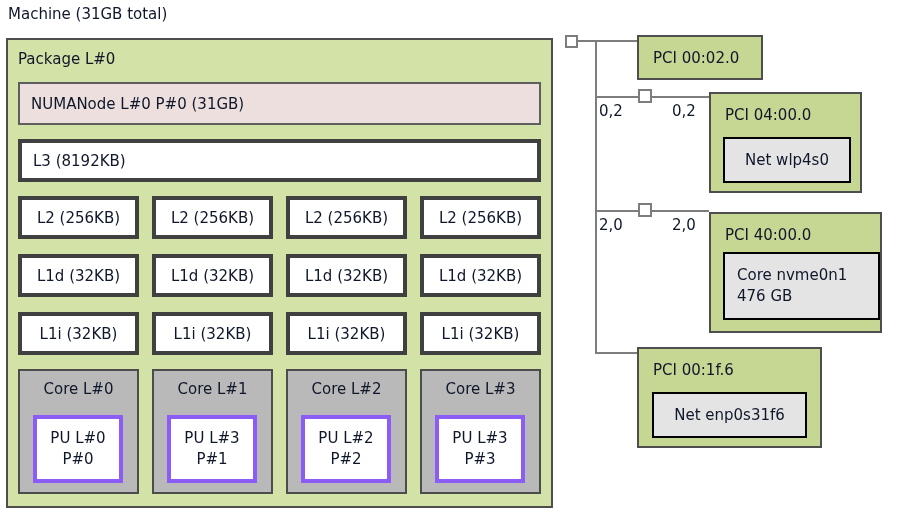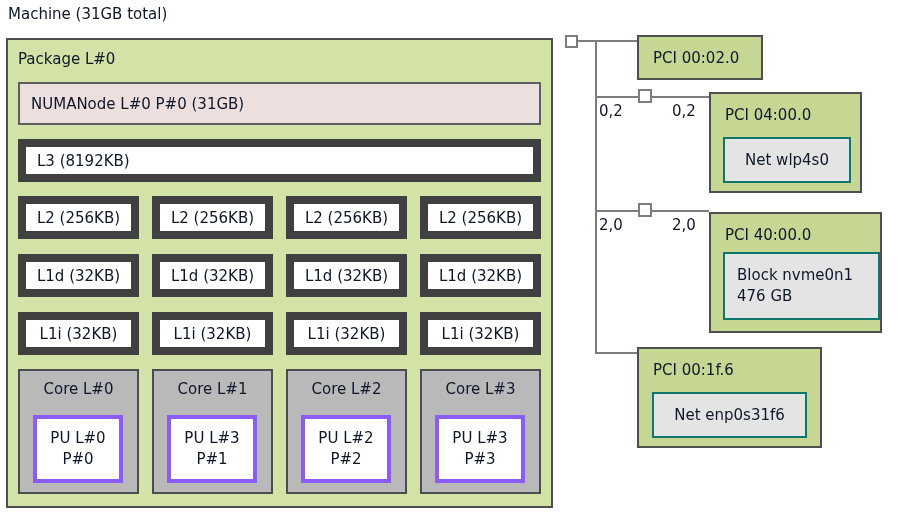--- a/index.html
+++ b/index.html
@@ -7,36 +7,36 @@
     position:relative;width:898px;height:515px;background:#ffffff;
     font-family:"DejaVu Sans","Liberation Sans",sans-serif;
     font-size:15px;color:#0f172a;overflow:hidden;
   }
   .abs{position:absolute;box-sizing:border-box;}
   .machine-title{position:absolute;left:8px;top:5px;}
   
   .package{left:6px;top:38px;width:547px;height:470px;background:#d3e2a6;border:2px solid #4e4e4e;}
   .pkg-label{position:absolute;left:10px;top:10px;}
   .numanode{left:10px;top:42px;width:523px;height:43px;background:#eddfde;border:2px solid #5e5e5e;display:flex;align-items:center;padding-left:11px;}
-  .whitebox{background:#ffffff;border:8px solid #404040;}
+  .whitebox{background:#ffffff;border:4px solid #404040;}
   .l3{left:10px;top:99px;width:523px;height:43px;display:flex;align-items:center;padding-left:11px;}
   .cache{width:121px;height:43px;display:flex;align-items:center;justify-content:center;}
   .c0{left:10px}.c1{left:144px}.c2{left:278px}.c3{left:412px}
   .row-l2{top:156px}.row-l1d{top:214px}.row-l1i{top:272px}
   .core{top:329px;width:121px;height:125px;background:#b9b9b9;border:2px solid #4c4c4c;text-align:center;}
   .core-label{padding-top:9px;}
   .pu{left:13px;top:44px;width:90px;height:68px;background:#ffffff;border:4px solid #8b5cf6;display:flex;flex-direction:column;align-items:center;justify-content:center;line-height:21px;}
   
   .tline{background:#7d7d7d;position:absolute;}
   .bridge{background:#ffffff;border:2px solid #7d7d7d;z-index:2;}
   .link-label{position:absolute;z-index:2;}
   .pci{background:#c6d794;border:2px solid #4e4e4e;z-index:1;}
   .pci-title{padding:12px 0 0 14px;}
   .pci-small{display:flex;align-items:center;padding-left:14px;}
-  .osdev{background:#e4e4e4;border:2px solid #0f766e;display:flex;align-items:center;justify-content:center;}
+  .osdev{background:#e4e4e4;border:2px solid #000000;display:flex;align-items:center;justify-content:center;}
   .osdev.two-line{flex-direction:column;align-items:flex-start;justify-content:center;padding-left:12px;line-height:21px;}
 </style>
 </head>
 <body>
 
 <div class="canvas">
 
   <div class="machine-title">Machine (31GB total)</div>
 
   <div class="abs package">
@@ -141,21 +141,21 @@
   <div class="abs pci" style="left:709px;top:92px;width:153px;height:101px;">
     <div class="pci-title">PCI 04:00.0</div>
     <div class="abs osdev" style="left:12px;top:43px;width:128px;height:46px;">
       <span>Net wlp4s0</span>
     </div>
   </div>
 
   <div class="abs pci" style="left:709px;top:212px;width:173px;height:121px;">
     <div class="pci-title">PCI 40:00.0</div>
     <div class="abs osdev two-line" style="left:12px;top:38px;width:157px;height:68px;">
-      <div>Block nvme0n1</div>
+      <div>Core nvme0n1</div>
       <div>476 GB</div>
     </div>
   </div>
 
   <div class="abs pci" style="left:637px;top:347px;width:185px;height:101px;">
     <div class="pci-title">PCI 00:1f.6</div>
     <div class="abs osdev" style="left:13px;top:43px;width:155px;height:46px;">
       <span>Net enp0s31f6</span>
     </div>
   </div>

